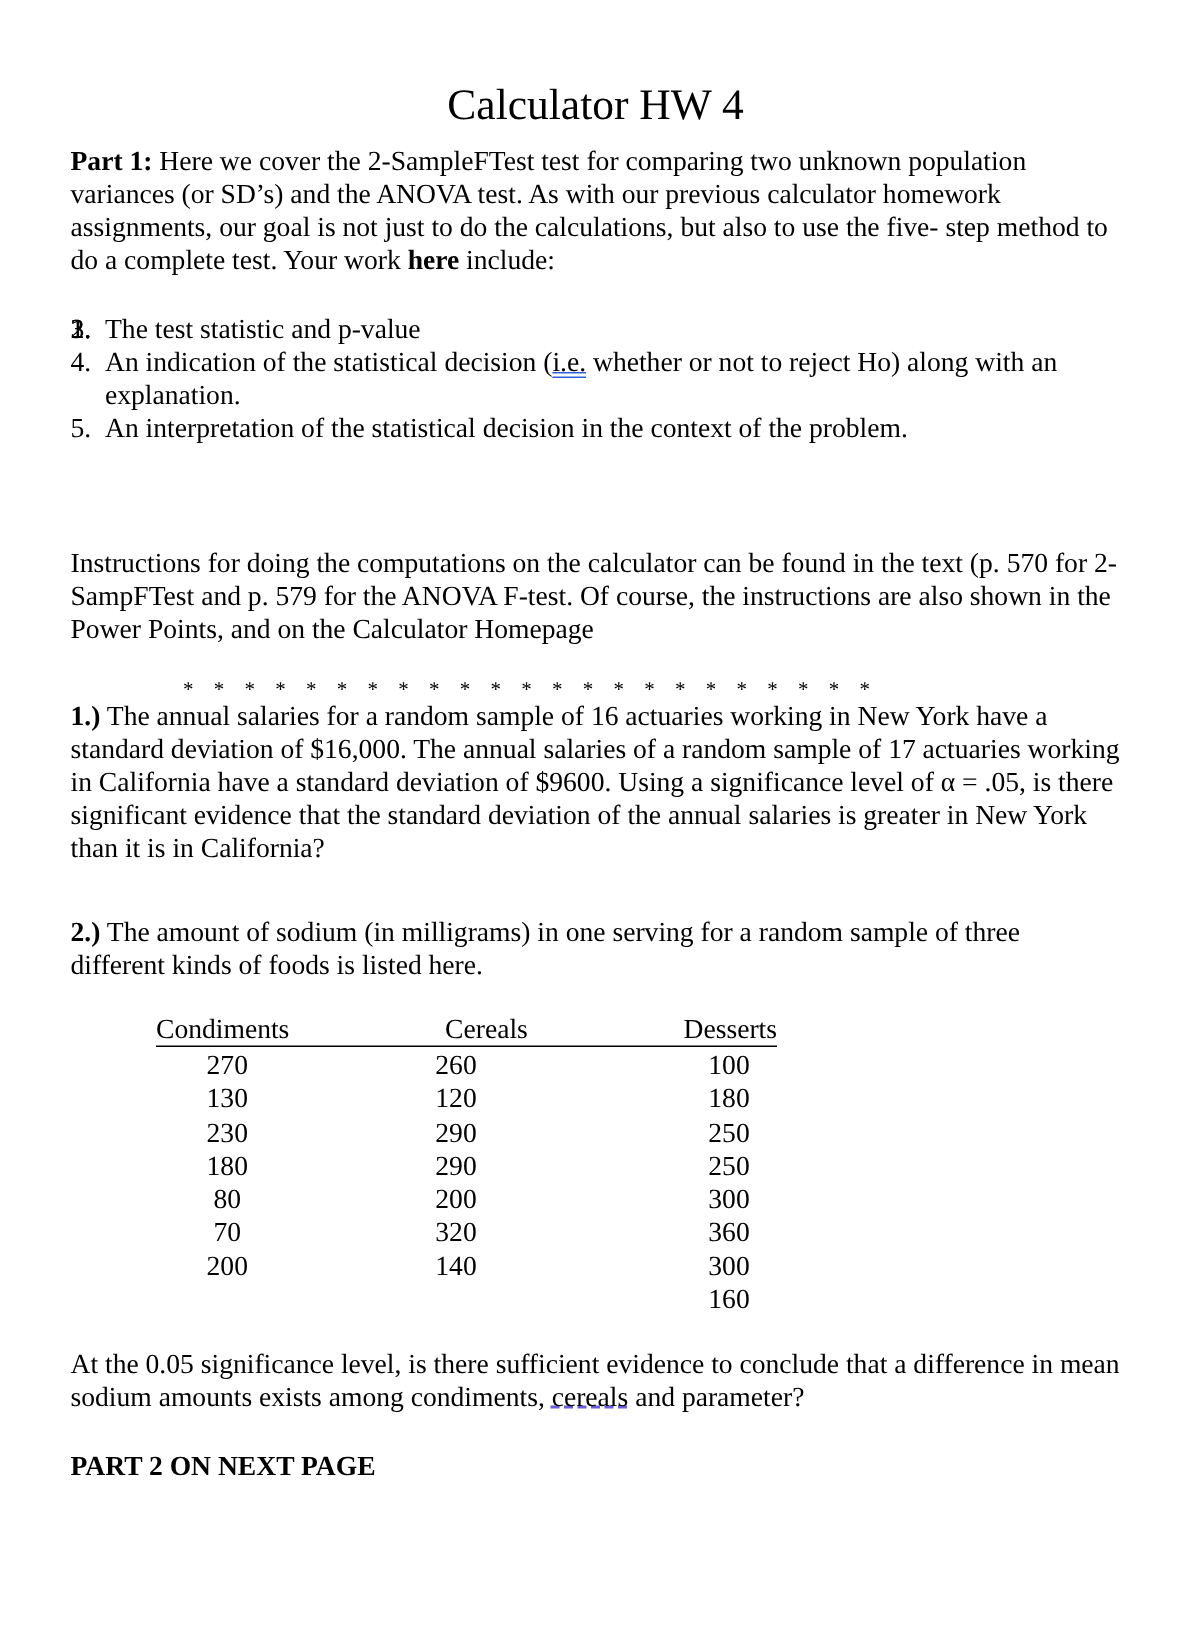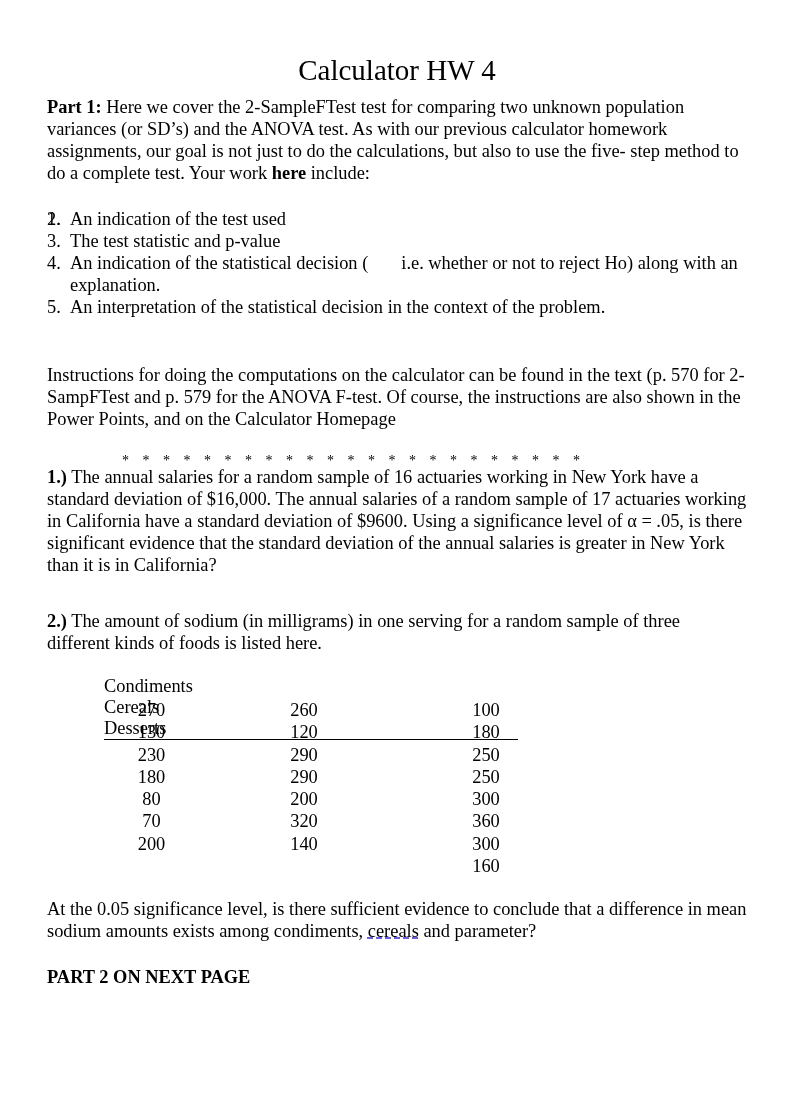--- a/index.html
+++ b/index.html
@@ -37,23 +37,23 @@
       position: absolute;
       left: 0;
       width: 700px;
     }
     .intro { top: 96px; }
     .req-list { top: 208px; list-style: none; margin: 0; padding: 0; }
     .req-list li { position: relative; padding-left: 23px; }
     .req-list li .num { position: absolute; left: 0; top: 0; }
     .req-list li.first { padding-left: 18px; }
     .ie {
+      text-decoration: underline;
       text-decoration-color: #2f5fd6;
       text-decoration-style: double;
-      margin-left: 33px;
     }
     .instructions { top: 364px; }
     .stars {
       position: absolute;
       left: 75px;
       top: 450px;
       font-size: 14px;
       letter-spacing: 0;
       word-spacing: 10px;
     }
@@ -63,21 +63,20 @@
       position: absolute;
       left: 57px;
       top: 676px;
       width: 414px;
     }
     .table .hdr-row {
       display: flex;
       justify-content: space-between;
       border-bottom: 1.5px solid #000;
       line-height: 21px;
-      flex-direction: column;
     }
     .col {
       position: absolute;
       top: 23px;
     }
     .col div { line-height: 22.3px; text-align: center; }
     .col-c { left: 0; width: 95px; }
     .col-ce { left: 170px; width: 60px; }
     .col-d { left: 352px; width: 60px; }
     .hdr { display: inline-block; }
@@ -101,21 +100,21 @@
 <div class="page">
 
   <div class="title">Calculator HW 4</div>
 
   <div class="block intro">
     <b>Part 1:</b><span> Here we cover the 2-SampleFTest test for comparing two unknown population variances (or SD’s) and the ANOVA test.   As with our previous calculator homework assignments, our goal is not just to do the calculations, but also to use the five- step method to do a complete test.  Your work </span><b>here</b><span> include:</span>
   </div>
 
   <ul class="block req-list">
     <li class="first"><span class="num">1.</span></li>
-    <li><span class="num">2.</span><span>An indication of the test used</span></li>
+    <li><span class="num">2.</span></li>
     <li><span class="num">3.</span><span>The test statistic and p-value</span></li>
     <li><span class="num">4.</span><span>An indication of the statistical decision (</span><span class="ie">i.e.</span><span> whether or not to reject Ho) along with an explanation.</span></li>
     <li><span class="num">5.</span><span>An interpretation of the statistical decision in the context of the problem.</span></li>
   </ul>
 
   <div class="block instructions">Instructions for doing the computations on the calculator can be found in the text (p. 570 for 2-SampFTest and p. 579 for the ANOVA F-test.  Of course, the instructions are also shown in the Power Points, and on the Calculator Homepage</div>
 
   <div class="stars">* * * * * * * * * * * * * * * * * * * * * * *</div>
 
   <div class="block q1">

